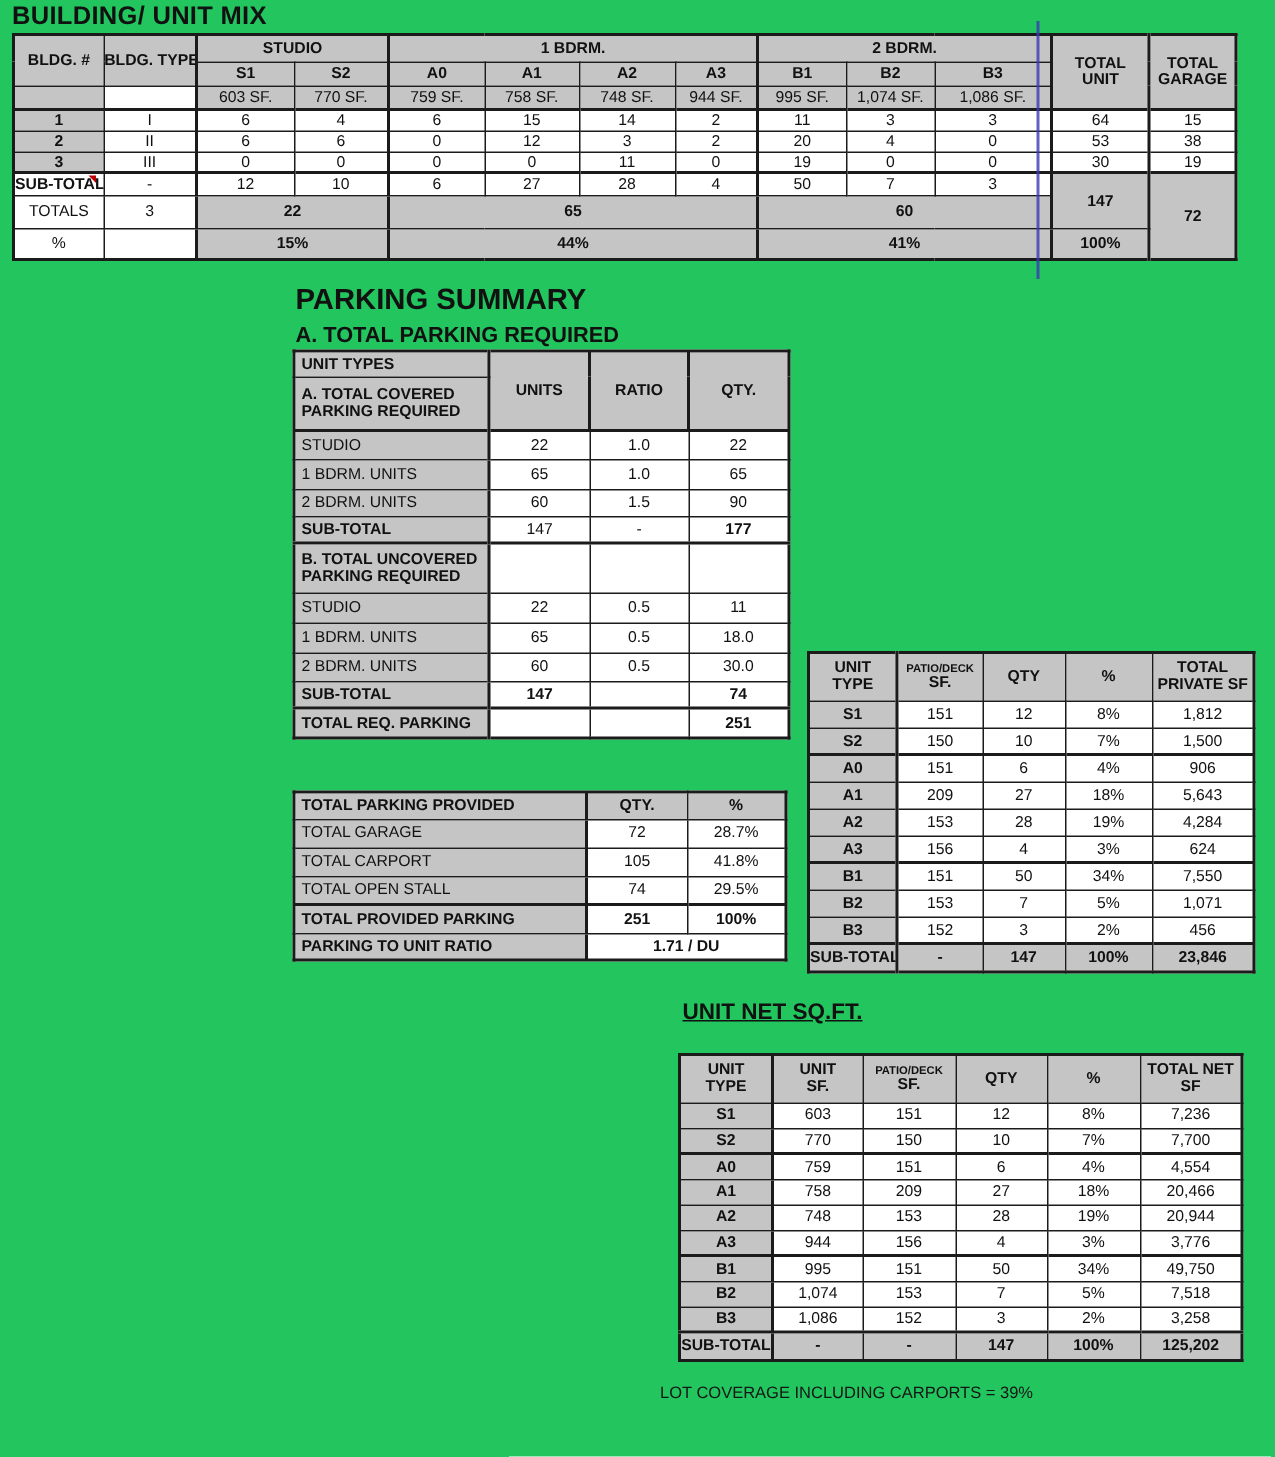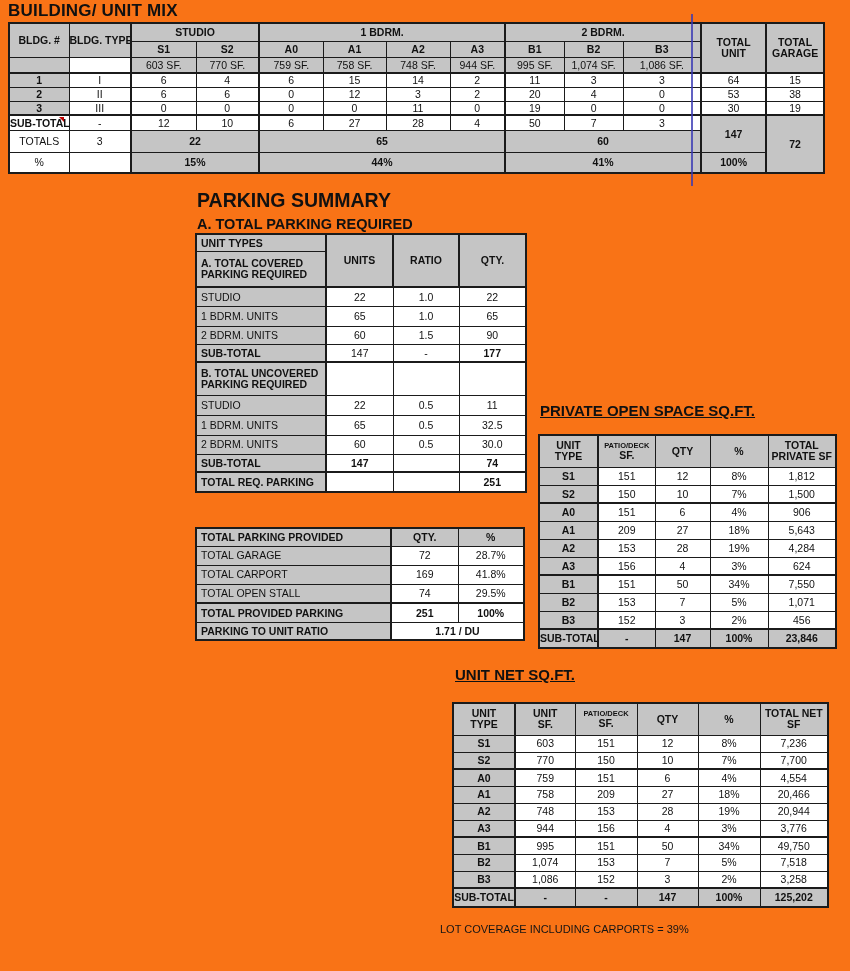--- a/index.html
+++ b/index.html
@@ -1,18 +1,18 @@
 <!DOCTYPE html>
 <html style="--grey: #c5c5c5; --border: #1b1b1b; --blue: #3a3ab4; --red: #c00000;"><head>
 <meta charset="utf-8">
 <style>
   :root{ --grey:#c5c5c5; --border:#1b1b1b; --blue:#3a3ab4; --red:#c00000; --ink:#111; }
   *{ box-sizing:border-box; }
   html,body{ margin:0; padding:0; background:#ffffff; }
-  #sheet{ position:relative; width:850px; height:971px; background:#f97316;
+  #sheet{ position:relative; width:850px; height:971px; background:#22c55e;
           font-family:"Liberation Sans", sans-serif; color:var(--ink); overflow:hidden; }
   .abs{ position:absolute; }
   .t-main{ font-size:17px; font-weight:bold; letter-spacing:.2px; white-space:nowrap; }
   .t-big{ font-size:19.5px; font-weight:bold; white-space:nowrap; }
   .t-sub{ font-size:14.5px; font-weight:bold; white-space:nowrap; }
   .t-und{ font-size:15px; font-weight:bold; text-decoration:underline; white-space:nowrap; }
   table.doc{ border-collapse:collapse; table-layout:fixed; position:absolute;
              border:2px solid var(--border); background:#fff; }
   table.doc td{ border:1px solid var(--border); text-align:center; vertical-align:middle;
                 padding:0; font-size:10.5px; line-height:1.15; overflow:hidden; white-space:nowrap; }
@@ -233,21 +233,21 @@
         <tr style="height: 20px;">
           <td class="g lft">STUDIO</td>
           <td class="bl2">22</td>
           <td>0.5</td>
           <td>11</td>
         </tr>
         <tr style="height: 20px;">
           <td class="g lft">1 BDRM. UNITS</td>
           <td class="bl2">65</td>
           <td>0.5</td>
-          <td>32.5</td>
+          <td>18.0</td>
         </tr>
         <tr style="height: 19px;">
           <td class="g lft">2 BDRM. UNITS</td>
           <td class="bl2">60</td>
           <td>0.5</td>
           <td>30.0</td>
         </tr>
         <tr style="height: 18px;">
           <td class="g b lft">SUB-TOTAL</td>
           <td class="b bl2">147</td>
@@ -277,41 +277,40 @@
           <td class="g b bl2">QTY.</td>
           <td class="g b">%</td>
         </tr>
         <tr style="height: 19px;">
           <td class="g lft">TOTAL GARAGE</td>
           <td class="bl2">72</td>
           <td>28.7%</td>
         </tr>
         <tr style="height: 19px;">
           <td class="g lft">TOTAL CARPORT</td>
-          <td class="bl2">169</td>
+          <td class="bl2">105</td>
           <td>41.8%</td>
         </tr>
         <tr style="height: 19px; padding-left: 36px;">
           <td class="g lft">TOTAL OPEN STALL</td>
           <td class="bl2">74</td>
           <td>29.5%</td>
         </tr>
         <tr style="height: 19px;">
           <td class="g b lft bt2">TOTAL PROVIDED PARKING</td>
           <td class="b bl2 bt2">251</td>
           <td class="b bt2">100%</td>
         </tr>
         <tr style="height: 18px;">
           <td class="g b lft">PARKING TO UNIT RATIO</td>
           <td colspan="2" class="b bl2">1.71 / DU</td>
         </tr>
       </tbody>
   </table>
 
-  <div class="abs t-und" style="left:540px; top:402px;">PRIVATE OPEN SPACE SQ.FT.</div>
 
   <table class="doc" id="private-open-space-table" style="left:538px; top:434px; width:297px;">
     <colgroup>
       <col style="width:59px">
         <col style="width:57px">
         <col style="width:55px">
         <col style="width:58px">
         <col style="width:68px">
     </colgroup>
     <tbody id="private-open-space-body">

